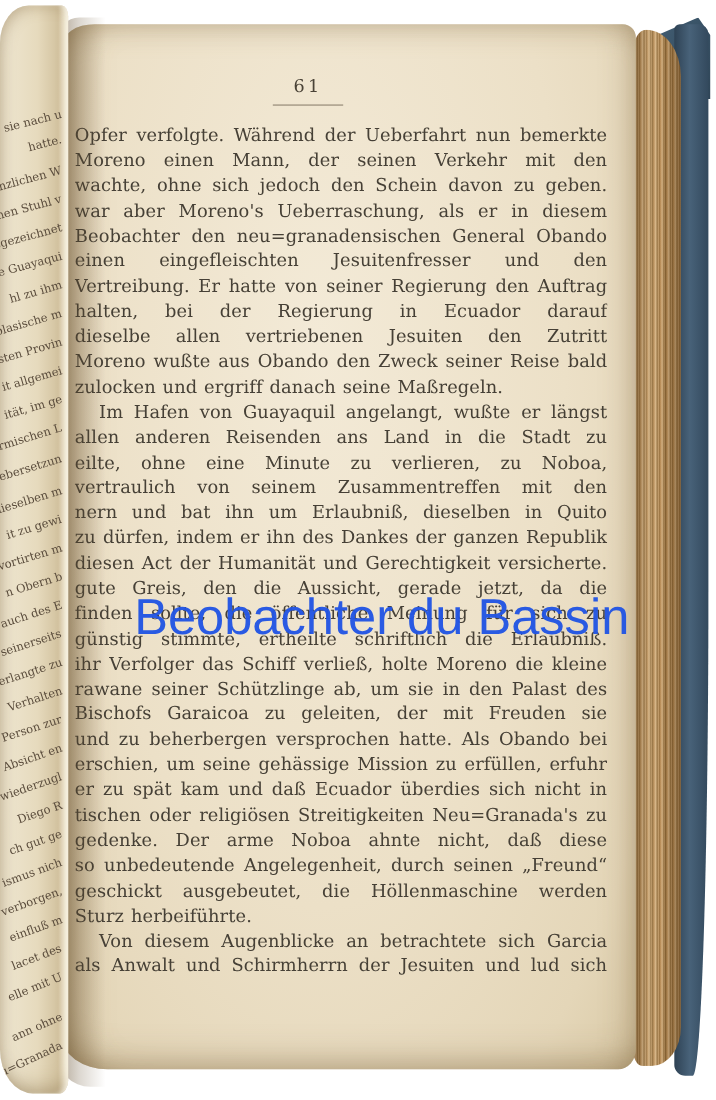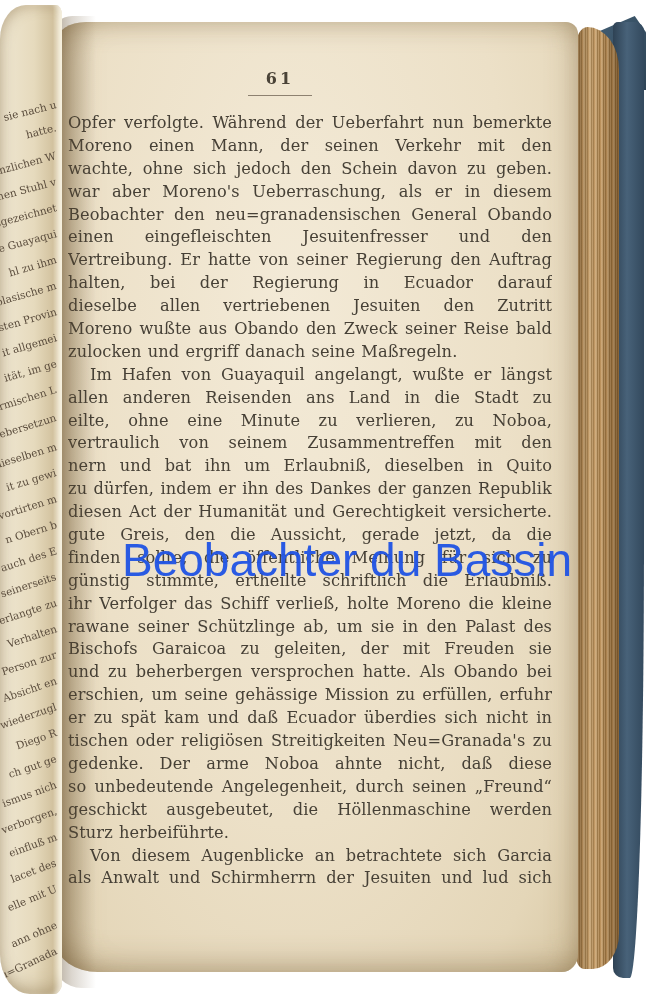--- a/index.html
+++ b/index.html
@@ -24,21 +24,21 @@
 
   
   .page{position:absolute;left:56px;top:22px;width:522px;height:950px;
     background:radial-gradient(ellipse at 45% 30%,#f3ead7 0%,#ece0c7 55%,#e4d6b8 85%,#d9c9a6 100%);
     border-radius:30px 12px 16px 42px / 20px 12px 18px 30px;
     box-shadow:inset 30px 0 34px -20px rgba(120,95,55,.55),
                inset -22px 0 28px -18px rgba(120,95,55,.38),
                inset 0 -28px 32px -22px rgba(120,95,55,.38),
                inset 0 22px 28px -20px rgba(140,115,75,.32);}
 
-  .pagenum-wrap{position:absolute;left:164px;top:46px;width:120px;text-align:center;font-weight:bold;}
+  .pagenum-wrap{position:absolute;left:164px;top:46px;width:120px;text-align:center;}
   .pagenum{font-size:16px;line-height:22px;letter-spacing:3px;color:#4a4337;}
   .pagenum-rule{width:64px;height:1px;background:#8d8170;margin:5px auto 0;}
 
   .text-block{position:absolute;left:12px;top:90px;width:484px;
     font-size:16.2px;line-height:22.9px;color:#464036;
     letter-spacing:.1px;word-spacing:1px;}
   .line{text-align:justify;text-align-last:justify;height:22.9px;overflow:hidden;}
   .line.end{text-align-last:left;}
   .line.ind{text-indent:22px;}
 

